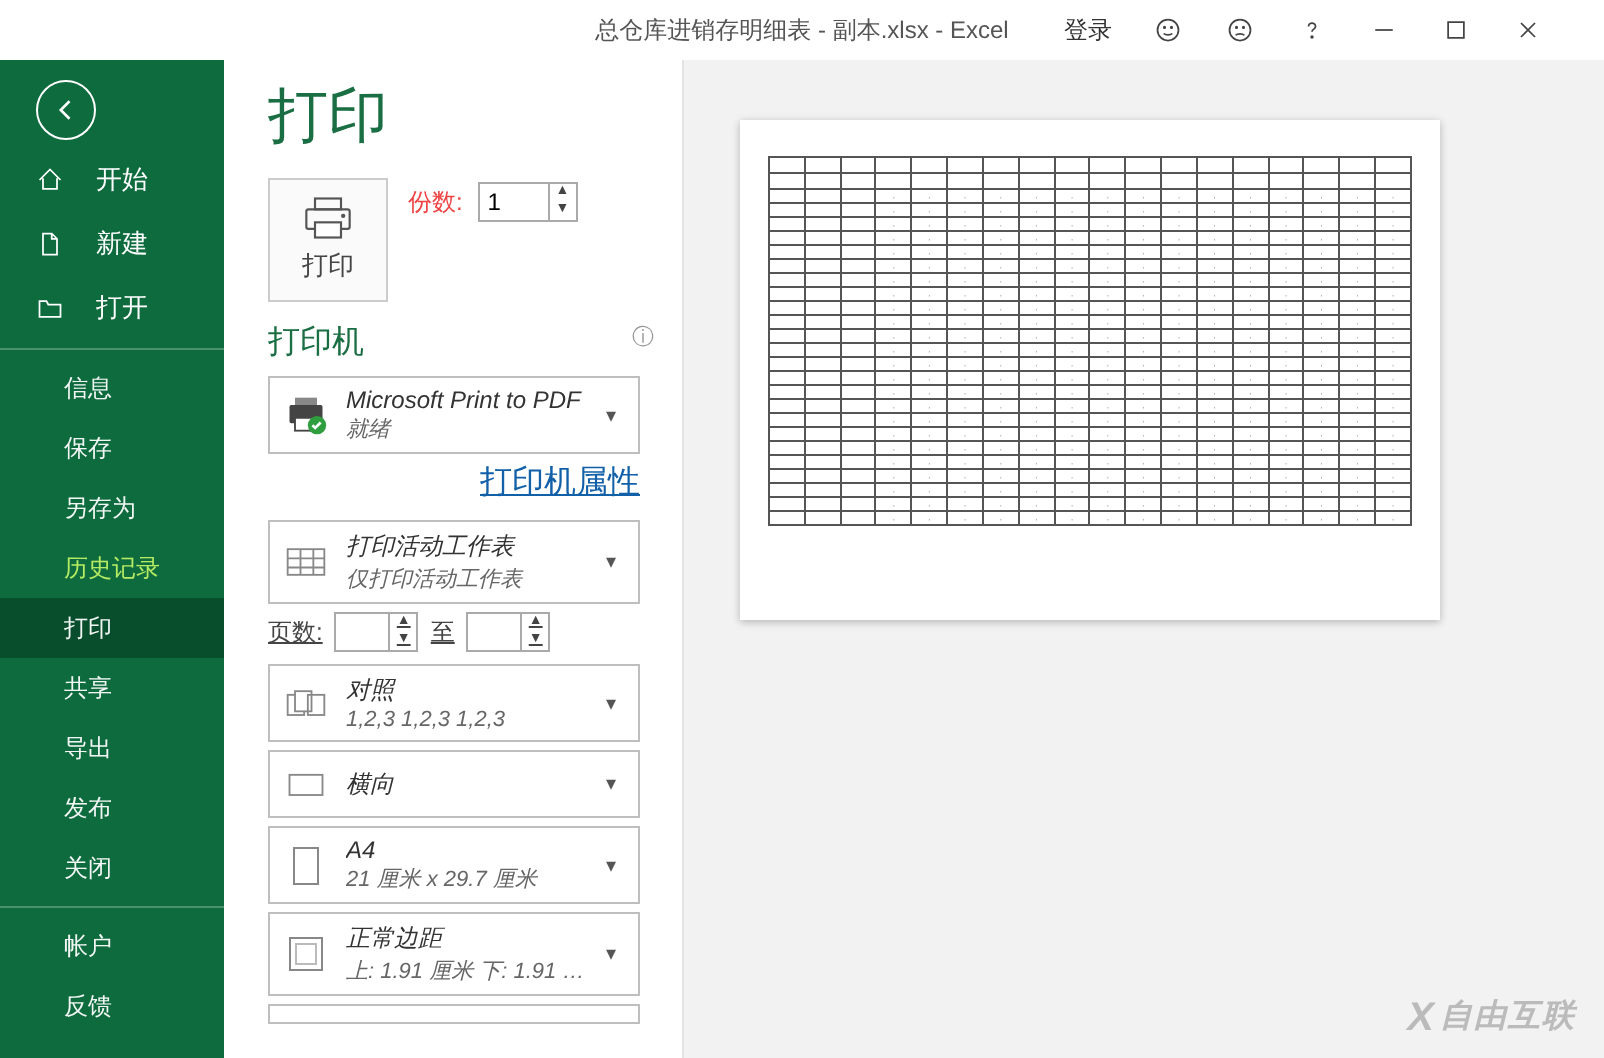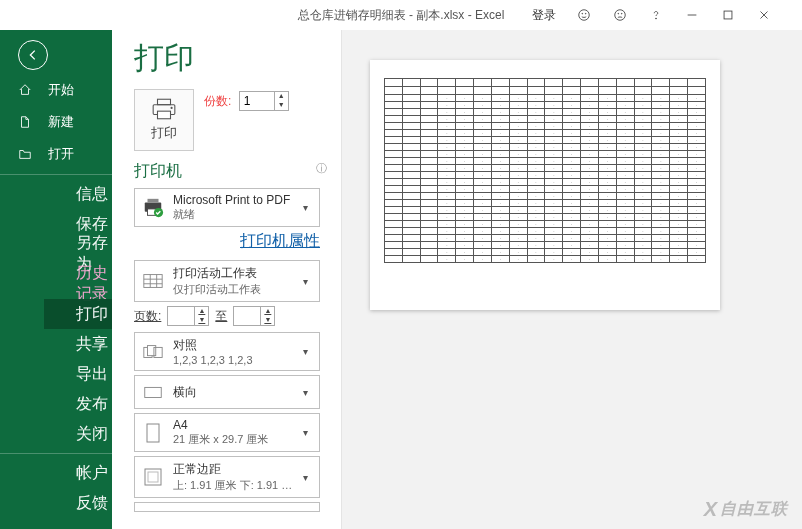--- a/index.html
+++ b/index.html
@@ -14,23 +14,23 @@
   .title-btn svg { width: 14px; height: 14px; stroke: #444; fill: none; stroke-width: 1; }
 
   
   .main { display: flex; height: 499px; }
   
   
   .sidebar { width: 112px; background: #0e6b3e; color: #fff; display: flex; flex-direction: column; padding-top: 2px; }
   .back-btn { width: 30px; height: 30px; border: 1.2px solid #fff; border-radius: 50%; margin: 8px 0 4px 18px; display: flex; align-items: center; justify-content: center; }
   .back-btn svg { stroke: #fff; fill: none; }
   .nav-item { height: 32px; display: flex; align-items: center; padding-left: 18px; font-size: 13px; color: #fff; gap: 16px; }
-  .nav-item.small { font-size: 16px; padding-left: 32px; height: 30px; opacity: .95; margin-left: 44px; }
+  .nav-item.small { font-size: 12px; padding-left: 32px; height: 30px; opacity: .95; }
   .nav-item.active { background: #094d2c; }
-  .nav-item.muted { color: #f9a8d4; }
+  .nav-item.muted { color: #bef264; }
   .nav-sep { height: 1px; background: rgba(255,255,255,.25); margin: 4px 0 4px 0; }
   .nav-icon { width: 14px; height: 14px; display: inline-flex; align-items: center; justify-content: center; }
   .nav-icon svg { stroke: #fff; fill: none; }
 
   
   .content { flex: 1; display: flex; background: #fff; }
   .settings-pane { width: 230px; padding: 8px 0 0 22px; position: relative; border-right: 1px solid #e4e4e4; }
   .page-title { font-size: 30px; color: #1a6e43; font-weight: 300; margin-bottom: 10px; }
   
   .print-row { display: flex; align-items: flex-start; gap: 10px; margin-bottom: 10px; }
@@ -40,21 +40,21 @@
   .spin { display:inline-flex; border:1px solid #aaa; height: 20px; }
   .spin input { width: 34px; border: none; padding: 0 4px; font-size: 12px; outline: none; }
   .spin .arrows { width: 14px; display:flex; flex-direction:column; border-left:1px solid #aaa; }
   .spin .arrows span { flex:1; font-size:7px; line-height:8px; text-align:center; color:#444; }
 
   .section-h { font-size: 16px; color: #1a6e43; margin: 6px 0 6px 0; }
   .info-icon { position: absolute; right: 14px; color: #999; font-size: 11px; }
   
   .dropdown { width: 186px; border: 1px solid #bfbfbf; background: #fff; display: flex; align-items: center; padding: 4px 6px; gap: 8px; margin-bottom: 4px; position: relative; }
   .dropdown .dd-icon { width: 24px; height: 24px; display:flex; align-items:center; justify-content:center; flex-shrink:0; }
-  .dropdown .dd-text { flex:1; min-width:0; }
+  .dropdown .dd-text { flex:1; min-width:0;font-style:italic; }
   .dropdown .dd-title { font-size: 12px; color: #333; white-space: nowrap; overflow: hidden; text-overflow: ellipsis; }
   .dropdown .dd-sub { font-size: 11px; color: #666; white-space: nowrap; overflow: hidden; text-overflow: ellipsis; }
   .dropdown .chev { width: 10px; color:#555; font-size:10px; }
   
   .link-right { display:block; text-align:right; width:186px; color:#1160a8; font-size:16px; text-decoration: underline; margin: 2px 0 8px 0; cursor:pointer; }
 
   .pages-row { display:flex; align-items:center; gap:6px; width:186px; margin-bottom:6px; font-size:12px; color:#444;text-decoration:underline;}
   .pages-row .spin input{ width:26px; }
 
   

